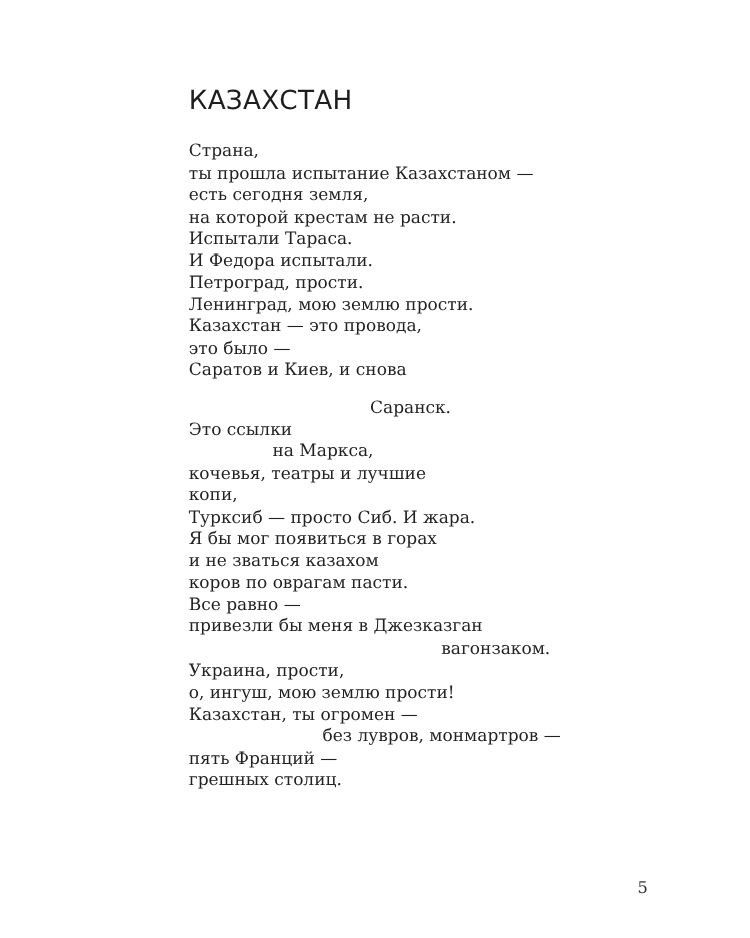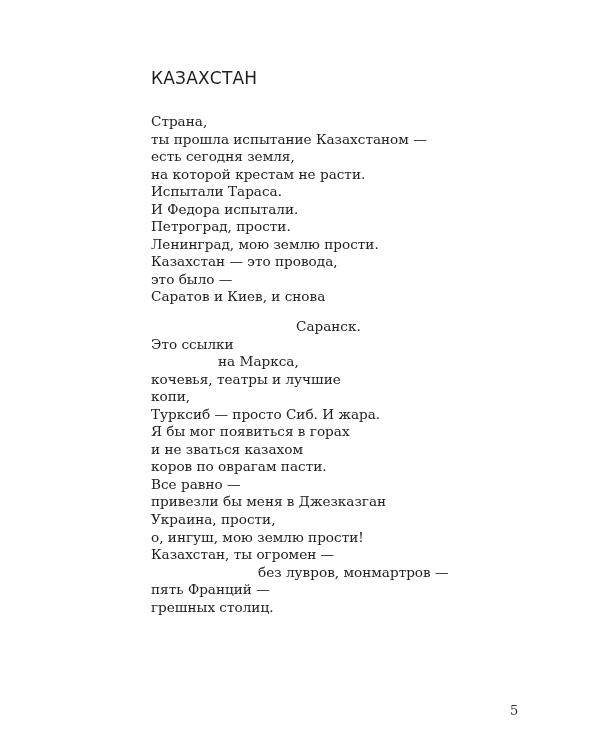--- a/index.html
+++ b/index.html
@@ -13,21 +13,21 @@
       position: relative;
       overflow: hidden;
       font-family: "DejaVu Serif", "Liberation Serif", serif;
       color: #222222;
     }
     .title {
       position: absolute;
       left: 151px;
       top: 68px;
       font-family: "DejaVu Sans", "Liberation Sans", sans-serif;
-      font-size: 17px;
+      font-size: 21px;
       letter-spacing: 0.2px;
       color: #1e1e1e;
     }
     .poem {
       position: absolute;
       left: 151px;
       top: 113px;
       width: 360px;
     }
     .line {
@@ -66,20 +66,21 @@
   <div class="line">Это ссылки</div>
   <div class="line" style="padding-left: 67px;">на Маркса,</div>
   <div class="line">кочевья, театры и лучшие</div>
   <div class="line">копи,</div>
   <div class="line">Турксиб — просто Сиб. И жара.</div>
   <div class="line">Я бы мог появиться в горах</div>
   <div class="line">и не зваться казахом</div>
   <div class="line">коров по оврагам пасти.</div>
   <div class="line">Все равно —</div>
   <div class="line">привезли бы меня в Джезказган</div>
+  <div class="line" style="padding-left: 202px;">вагонзаком.</div>
   <div class="line">Украина, прости,</div>
   <div class="line">о, ингуш, мою землю прости!</div>
   <div class="line">Казахстан, ты огромен —</div>
   <div class="line" style="padding-left: 107px;">без лувров, монмартров —</div>
   <div class="line">пять Франций —</div>
   <div class="line">грешных столиц.</div>
 </div>
 
 <div class="page-number">5</div>
 

